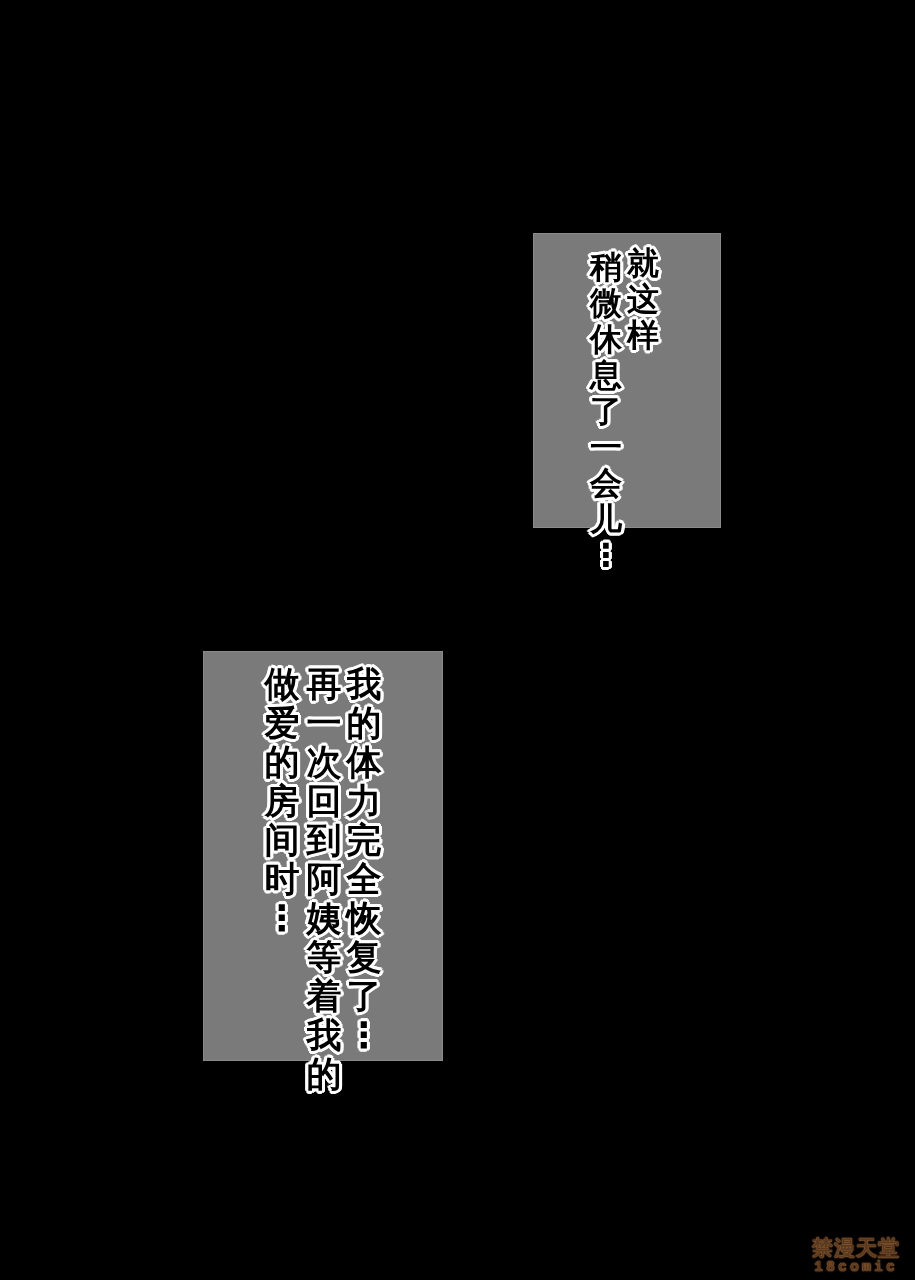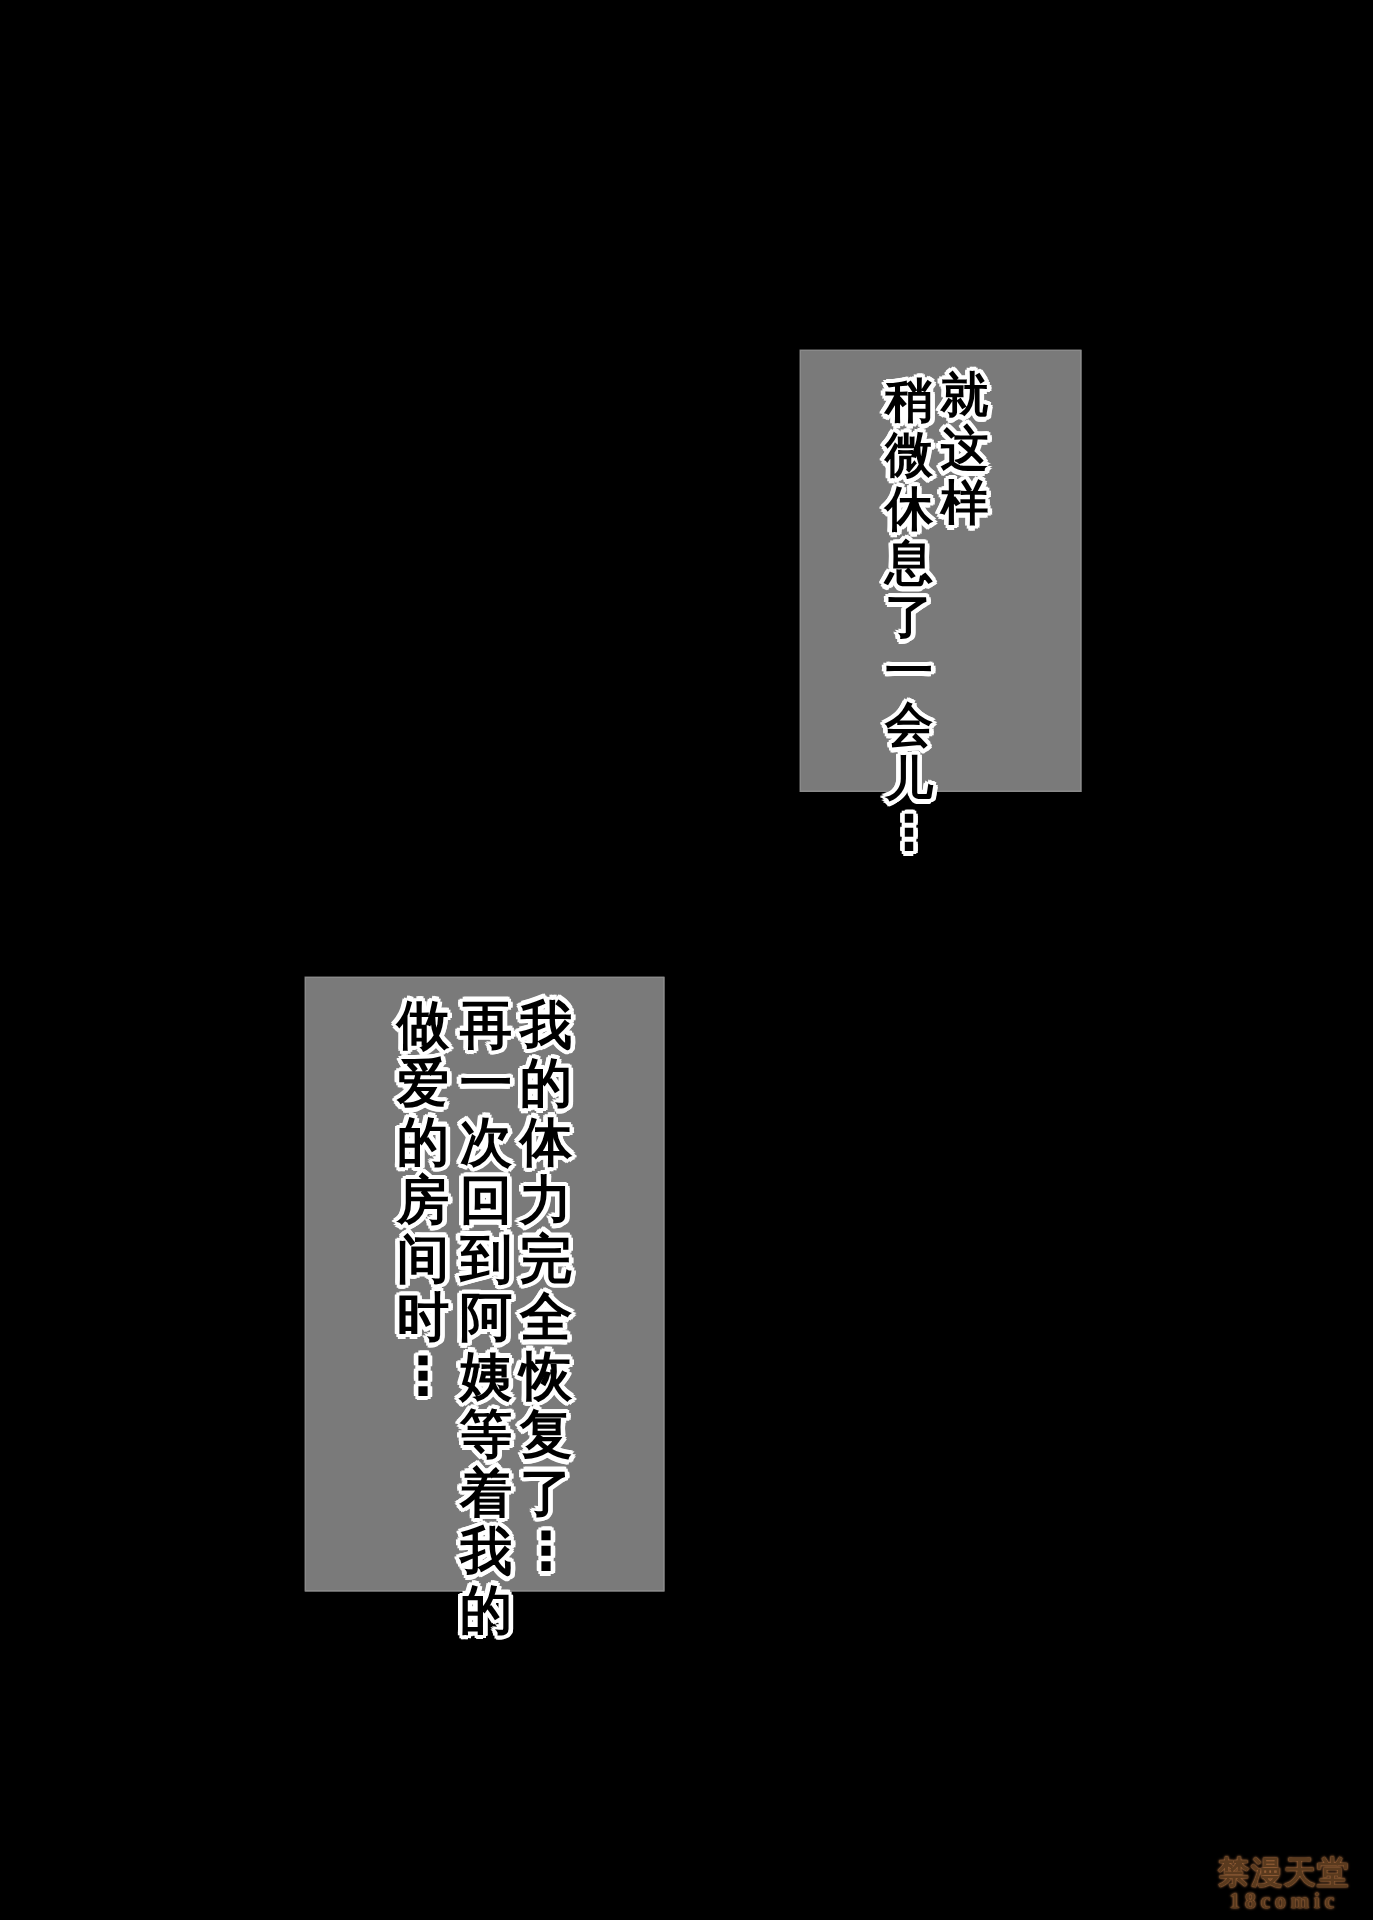--- a/index.html
+++ b/index.html
@@ -26,21 +26,21 @@
   .box1 .col span { height: 36px; line-height: 36px; width: 36px; }
   .box2 .col { font-size: 35px; }
   .box2 .col span { height: 39px; line-height: 39px; width: 40px; }
   .watermark {
     position: absolute; right: 6px; bottom: 4px; width: 106px; height: 44px;
     display: flex; flex-direction: column; align-items: center; justify-content: flex-end;
     color: #5a3a1e; font-weight: bold;
     text-shadow: 0 0 2px #b07040, 0 0 1px #c08050;
   }
   .watermark .wm-top { font-size: 21px; letter-spacing: 1px; line-height: 24px; }
-  .watermark .wm-bottom { font-size: 15px; letter-spacing: 3px; line-height: 16px; font-family: Liberation Serif, serif; }
+  .watermark .wm-bottom { font-size: 15px; letter-spacing: 3px; line-height: 16px; font-family: Liberation Mono, monospace; }
 </style>
 </head>
 <body>
 
 <div class="caption-box box1" style="left:533px; top:233px; width:188px; height:295px;">
   <div class="col" style="left:92px; top:12px;">
       <span>就</span>
       <span>这</span>
       <span>样</span>
     </div>

